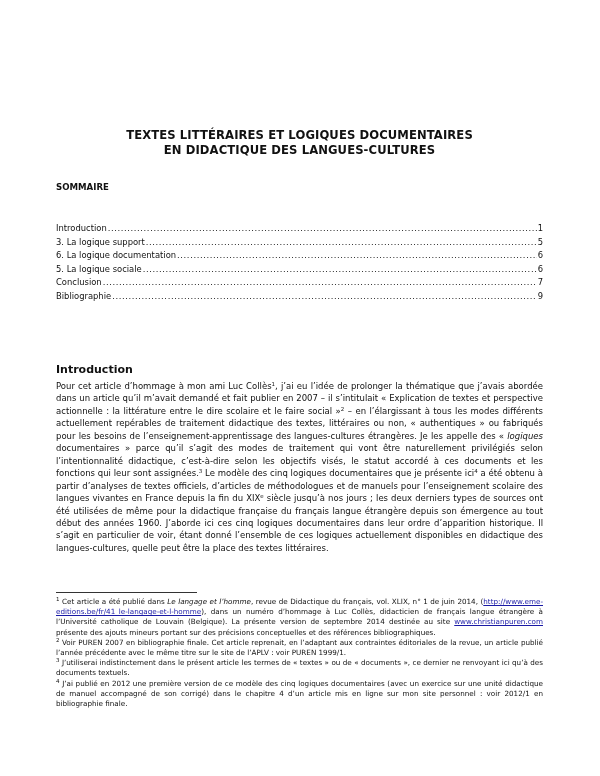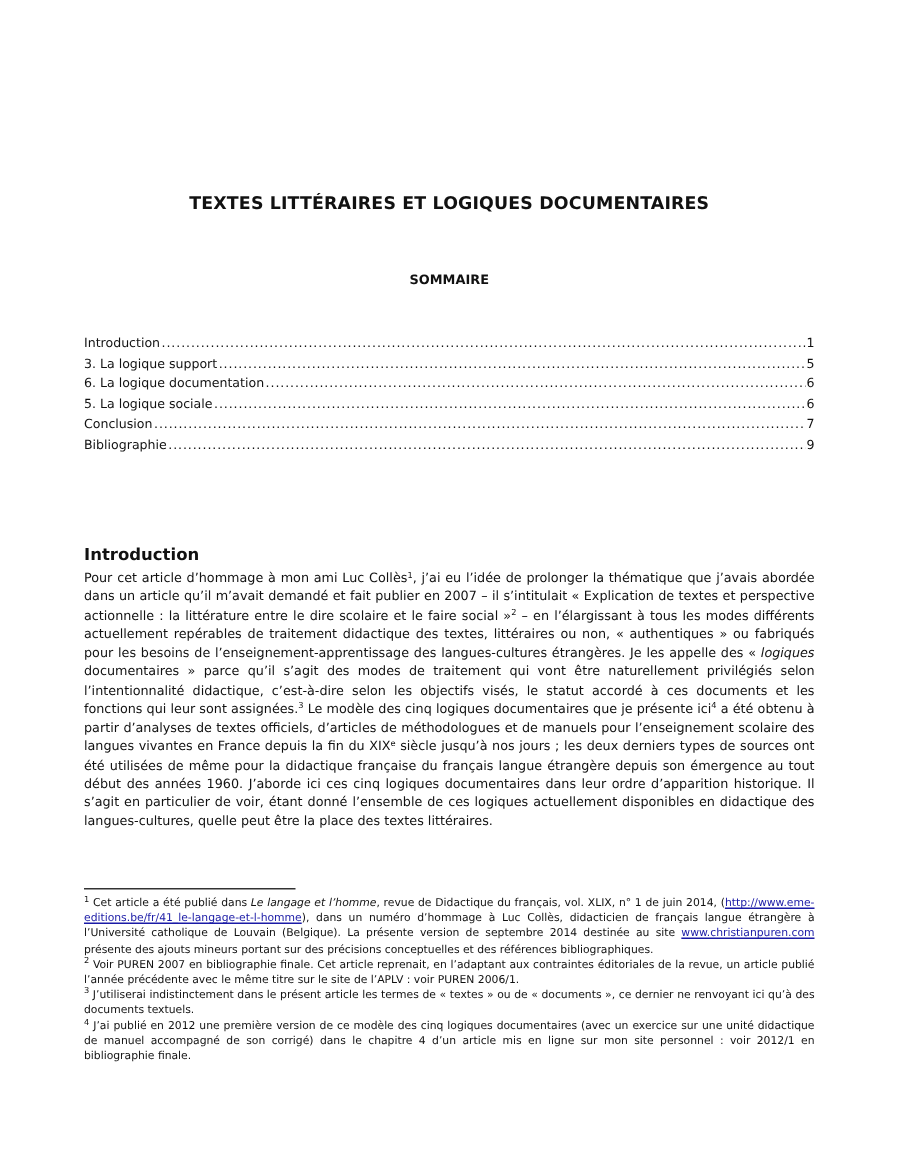--- a/index.html
+++ b/index.html
@@ -4,21 +4,21 @@
   <style>
     html, body { margin: 0; padding: 0; background: #ffffff; }
     body { width: 600px; height: 776px; position: relative; overflow: hidden; color: #111; }
     .page { position: absolute; left: 0; top: 0; width: 600px; height: 776px; background: #fff; }
     .title {
       position: absolute; left: 56px; width: 487px; top: 128px; text-align: center;
       font-family: "DejaVu Sans", sans-serif; font-weight: bold; font-size: 11.6px; line-height: 15px;
       letter-spacing: 0.1px; color: #111;
     }
     .sommaire {
-      position: absolute; left: 56px; width: 487px; top: 181px; text-align: center;
+      position: absolute; left: 56px; width: 487px; top: 181px; text-align: left;
       font-family: "DejaVu Sans", sans-serif; font-weight: bold; font-size: 8.6px; line-height: 12px; color: #111;
     }
     .toc { position: absolute; left: 56px; width: 487px; top: 222px; }
     .toc-row {
       display: flex; align-items: baseline; height: 13.6px;
       font-family: "DejaVu Sans", sans-serif; font-size: 8.4px; line-height: 13.6px; color: #111;
     }
     .toc-label { white-space: nowrap; }
     .toc-dots { flex: 1; overflow: hidden; white-space: nowrap; margin: 0 1px; }
     .toc-dots::before { content: "................................................................................................................................................................................................................................"; letter-spacing: 0.6px; }
@@ -42,20 +42,21 @@
     .link { color: #1a1aa6; text-decoration: underline; }
     em { }
   </style>
 </head>
 <body>
 
 <div class="page">
 
   <div class="title">
     <div>TEXTES LITTÉRAIRES ET LOGIQUES DOCUMENTAIRES</div>
+    <div>EN DIDACTIQUE DES LANGUES-CULTURES</div>
   </div>
 
   <div class="sommaire">SOMMAIRE</div>
 
   <div class="toc">
     <div class="toc-row">
       <span class="toc-label">Introduction</span>
       <span class="toc-dots"></span>
       <span class="toc-page">1</span>
     </div>
@@ -87,18 +88,18 @@
   </div>
 
   <div class="h-intro">Introduction</div>
 
   <p class="body-text"><span>Pour cet article d’hommage à mon ami Luc Collès</span><sup>1</sup><span>, j’ai eu l’idée de prolonger la thématique que j’avais abordée dans un article qu’il m’avait demandé et fait publier en 2007 – il s’intitulait « Explication de textes et perspective actionnelle : la littérature entre le dire scolaire et le faire social »</span><sup>2</sup><span> – en l’élargissant à tous les modes différents actuellement repérables de traitement didactique des textes, littéraires ou non, « authentiques » ou fabriqués pour les besoins de l’enseignement-apprentissage des langues-cultures étrangères. Je les appelle des « </span><em>logiques</em><span> documentaires » parce qu’il s’agit des modes de traitement qui vont être naturellement privilégiés selon l’intentionnalité didactique, c’est-à-dire selon les objectifs visés, le statut accordé à ces documents et les fonctions qui leur sont assignées.</span><sup>3</sup><span> Le modèle des cinq logiques documentaires que je présente ici</span><sup>4</sup><span> a été obtenu à partir d’analyses de textes officiels, d’articles de méthodologues et de manuels pour l’enseignement scolaire des langues vivantes en France depuis la fin du XIX</span><sup>e</sup><span> siècle jusqu’à nos jours ; les deux derniers types de sources ont été utilisées de même pour la didactique française du français langue étrangère depuis son émergence au tout début des années 1960. J’aborde ici ces cinq logiques documentaires dans leur ordre d’apparition historique. Il s’agit en particulier de voir, étant donné l’ensemble de ces logiques actuellement disponibles en didactique des langues-cultures, quelle peut être la place des textes littéraires.</span></p>
 
   <div class="fn-sep"></div>
 
   <div class="footnotes">
     <p class="fn"><sup>1</sup><span> Cet article a été publié dans </span><em>Le langage et l’homme</em><span>, revue de Didactique du français, vol. XLIX, n° 1 de juin 2014, (</span><span class="link">http://www.eme-editions.be/fr/41_le-langage-et-l-homme</span><span>), dans un numéro d’hommage à Luc Collès, didacticien de français langue étrangère à l’Université catholique de Louvain (Belgique). La présente version de septembre 2014 destinée au site </span><span class="link">www.christianpuren.com</span><span> présente des ajouts mineurs portant sur des précisions conceptuelles et des références bibliographiques.</span></p>
-    <p class="fn"><sup>2</sup><span> Voir PUREN 2007 en bibliographie finale. Cet article reprenait, en l’adaptant aux contraintes éditoriales de la revue, un article publié l’année précédente avec le même titre sur le site de l’APLV : voir PUREN 2006/1.</span></p>
+    <p class="fn"><sup>2</sup><span> Voir PUREN 2007 en bibliographie finale. Cet article reprenait, en l’adaptant aux contraintes éditoriales de la revue, un article publié l’année précédente avec le même titre sur le site de l’APLV : voir PUREN 1999/1.</span></p>
     <p class="fn"><sup>3</sup><span> J’utiliserai indistinctement dans le présent article les termes de « textes » ou de « documents », ce dernier ne renvoyant ici qu’à des documents textuels.</span></p>
     <p class="fn"><sup>4</sup><span> J’ai publié en 2012 une première version de ce modèle des cinq logiques documentaires (avec un exercice sur une unité didactique de manuel accompagné de son corrigé) dans le chapitre 4 d’un article mis en ligne sur mon site personnel : voir 2012/1 en bibliographie finale.</span></p>
   </div>
 
 </div>
 
 </body></html>

